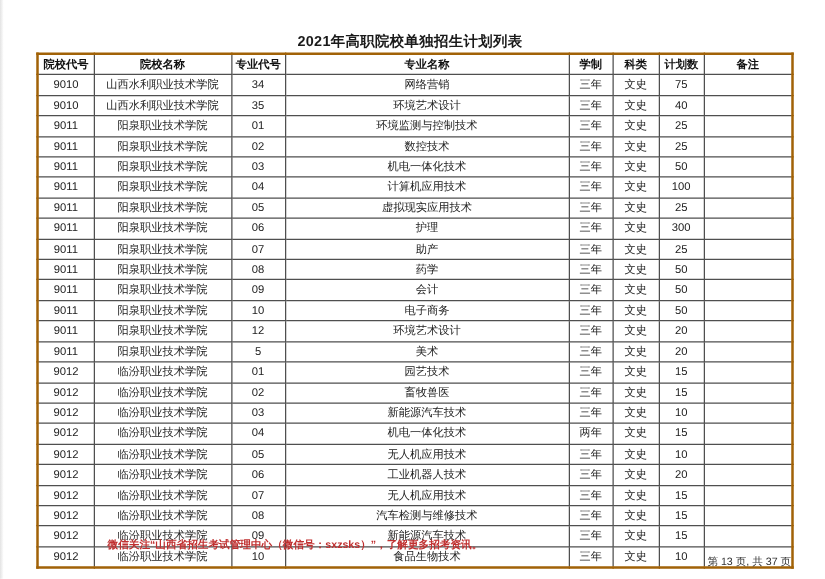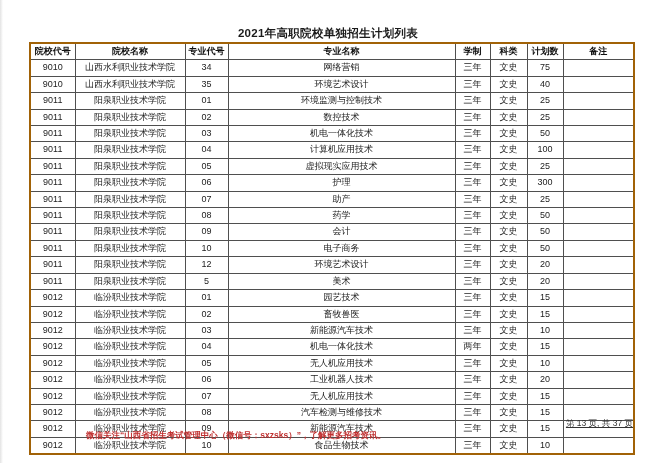--- a/index.html
+++ b/index.html
@@ -67,26 +67,25 @@
     left: 38px;
     top: 430px;
     font-size: 8.5px;
     font-weight: bold;
     color: #c03030;
     white-space: nowrap;
     margin-left: 48px;
   }
   .footer-page {
     position: absolute;
-    top: 418px;
+    top: 444px;
     right: 27px;
     font-size: 8.5px;
     color: #333333;
     white-space: nowrap;
-    text-decoration: underline;
   }
 </style>
 </head>
 <body>
 
 <div class="page-edge-left"></div>
 
 <div class="doc-title">2021年高职院校单独招生计划列表</div>
 
 <table class="plan-table">

